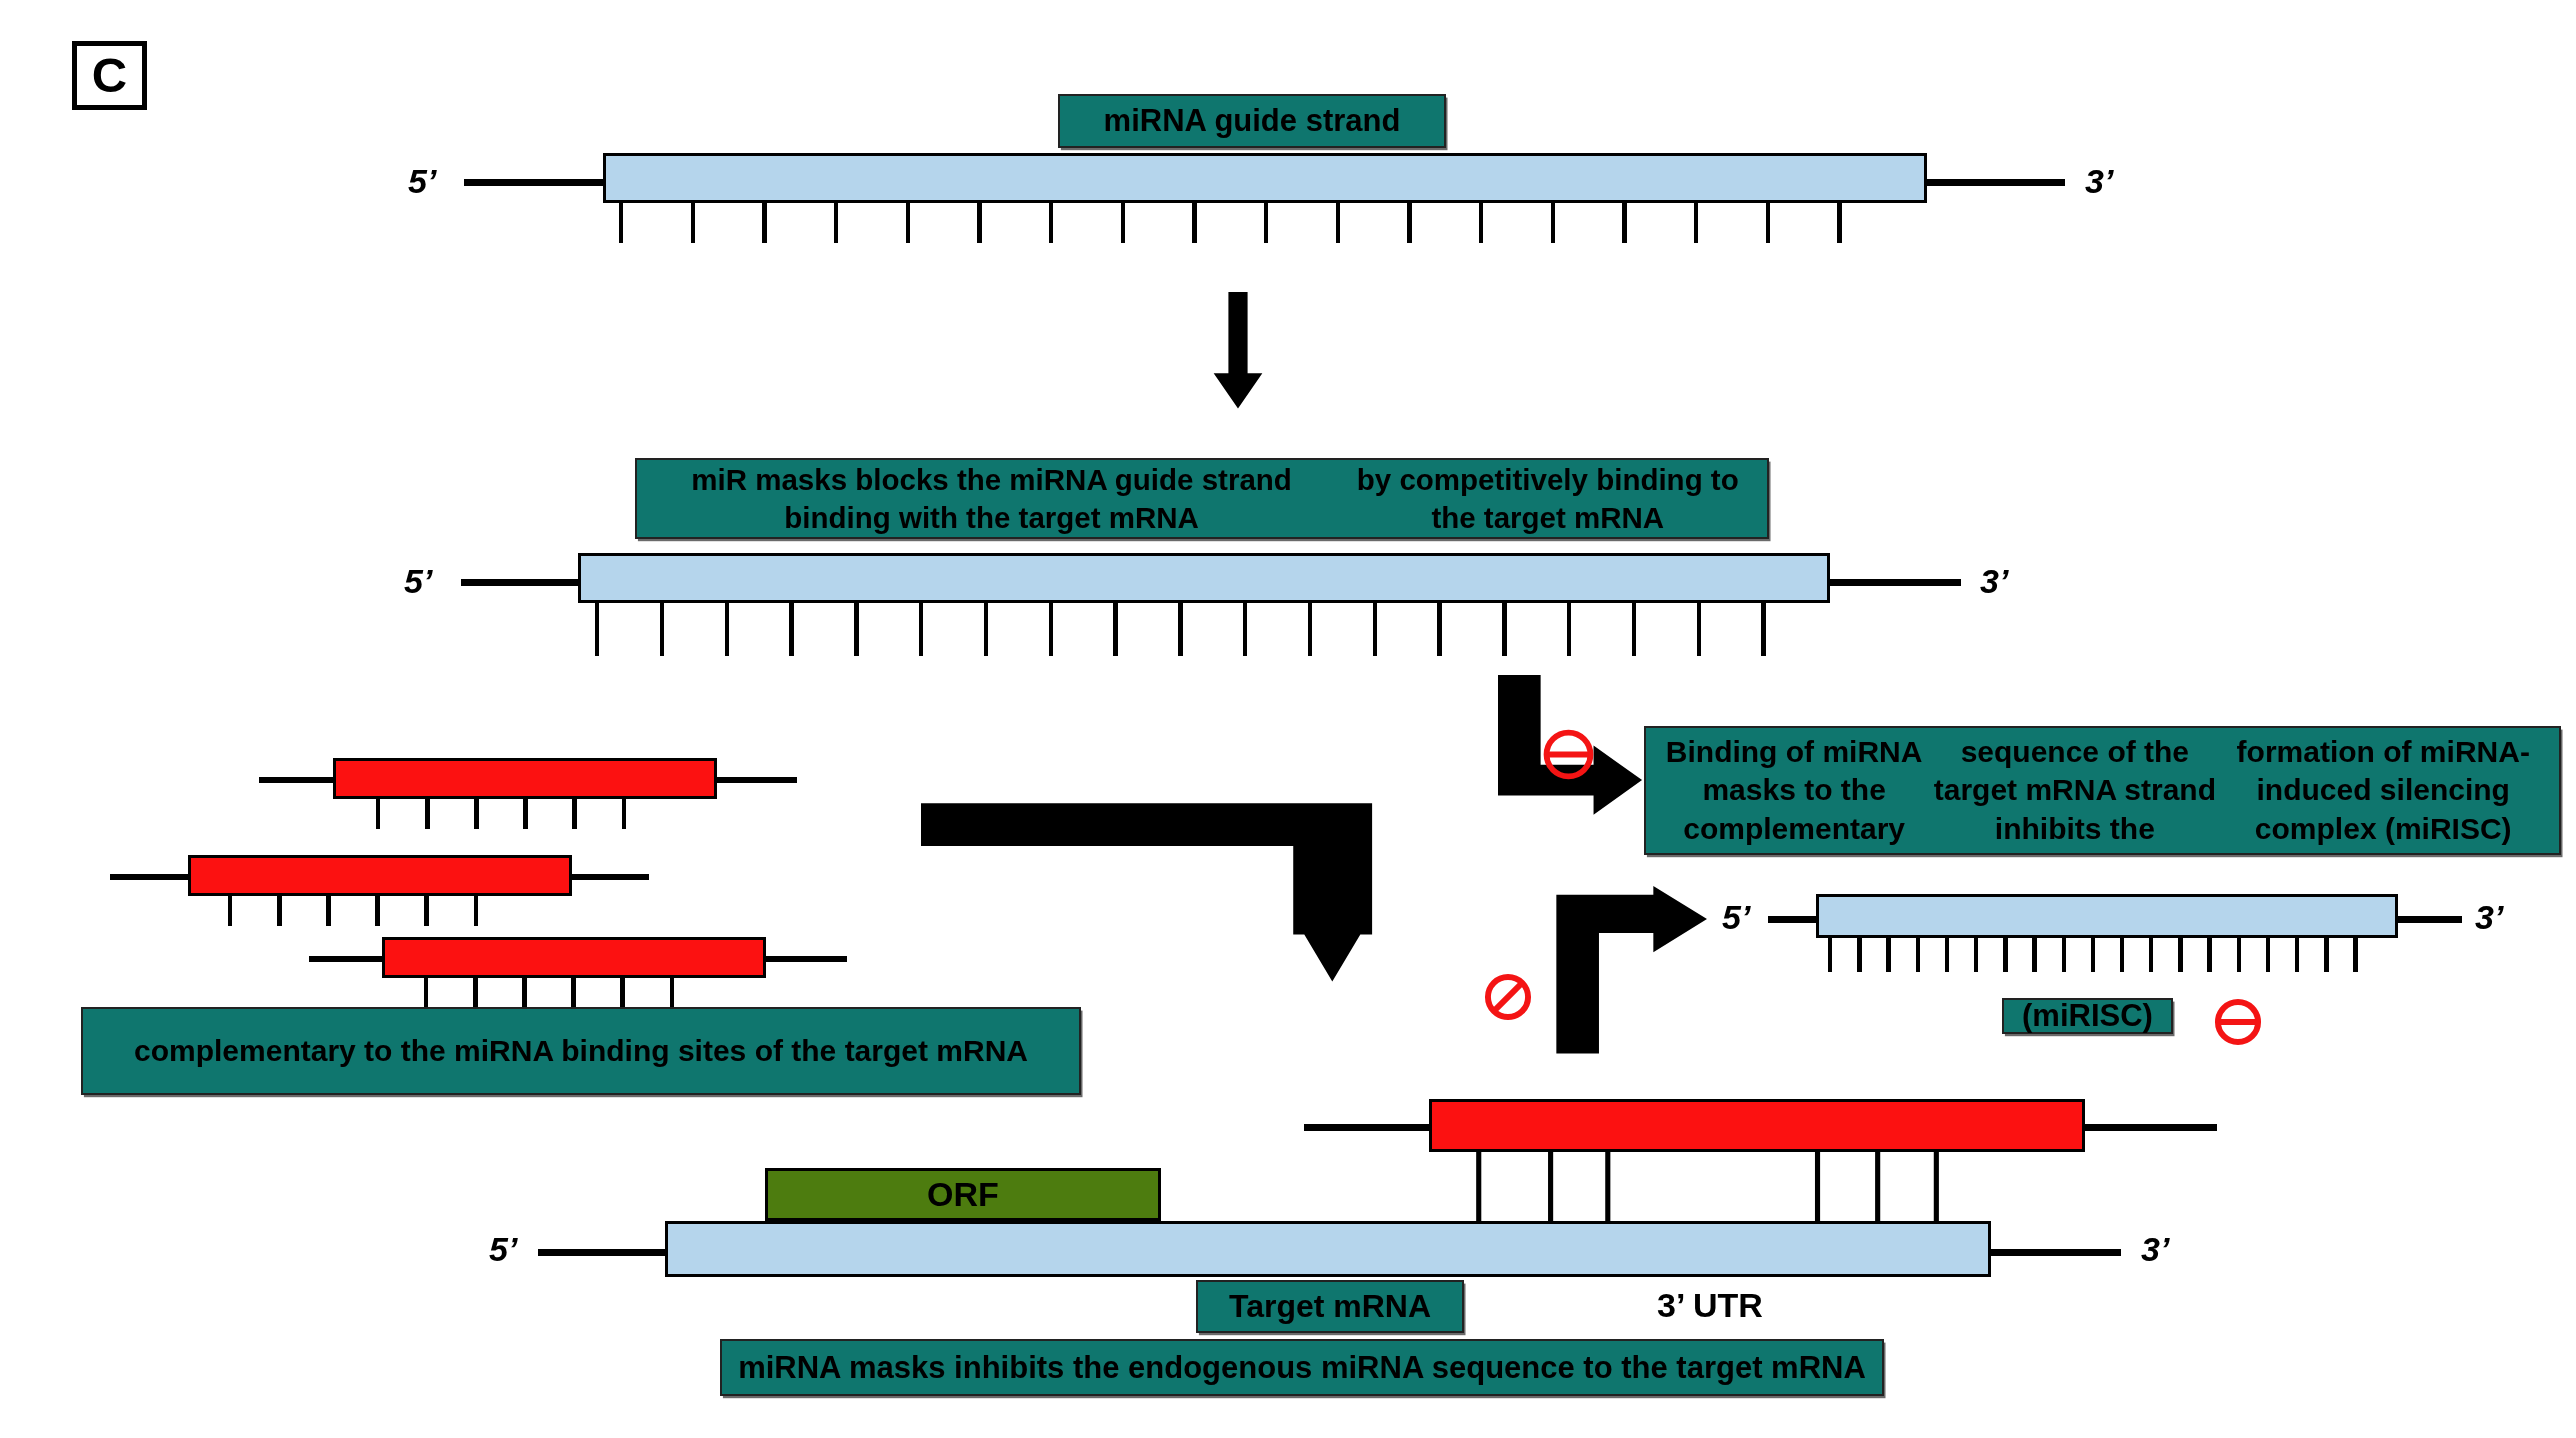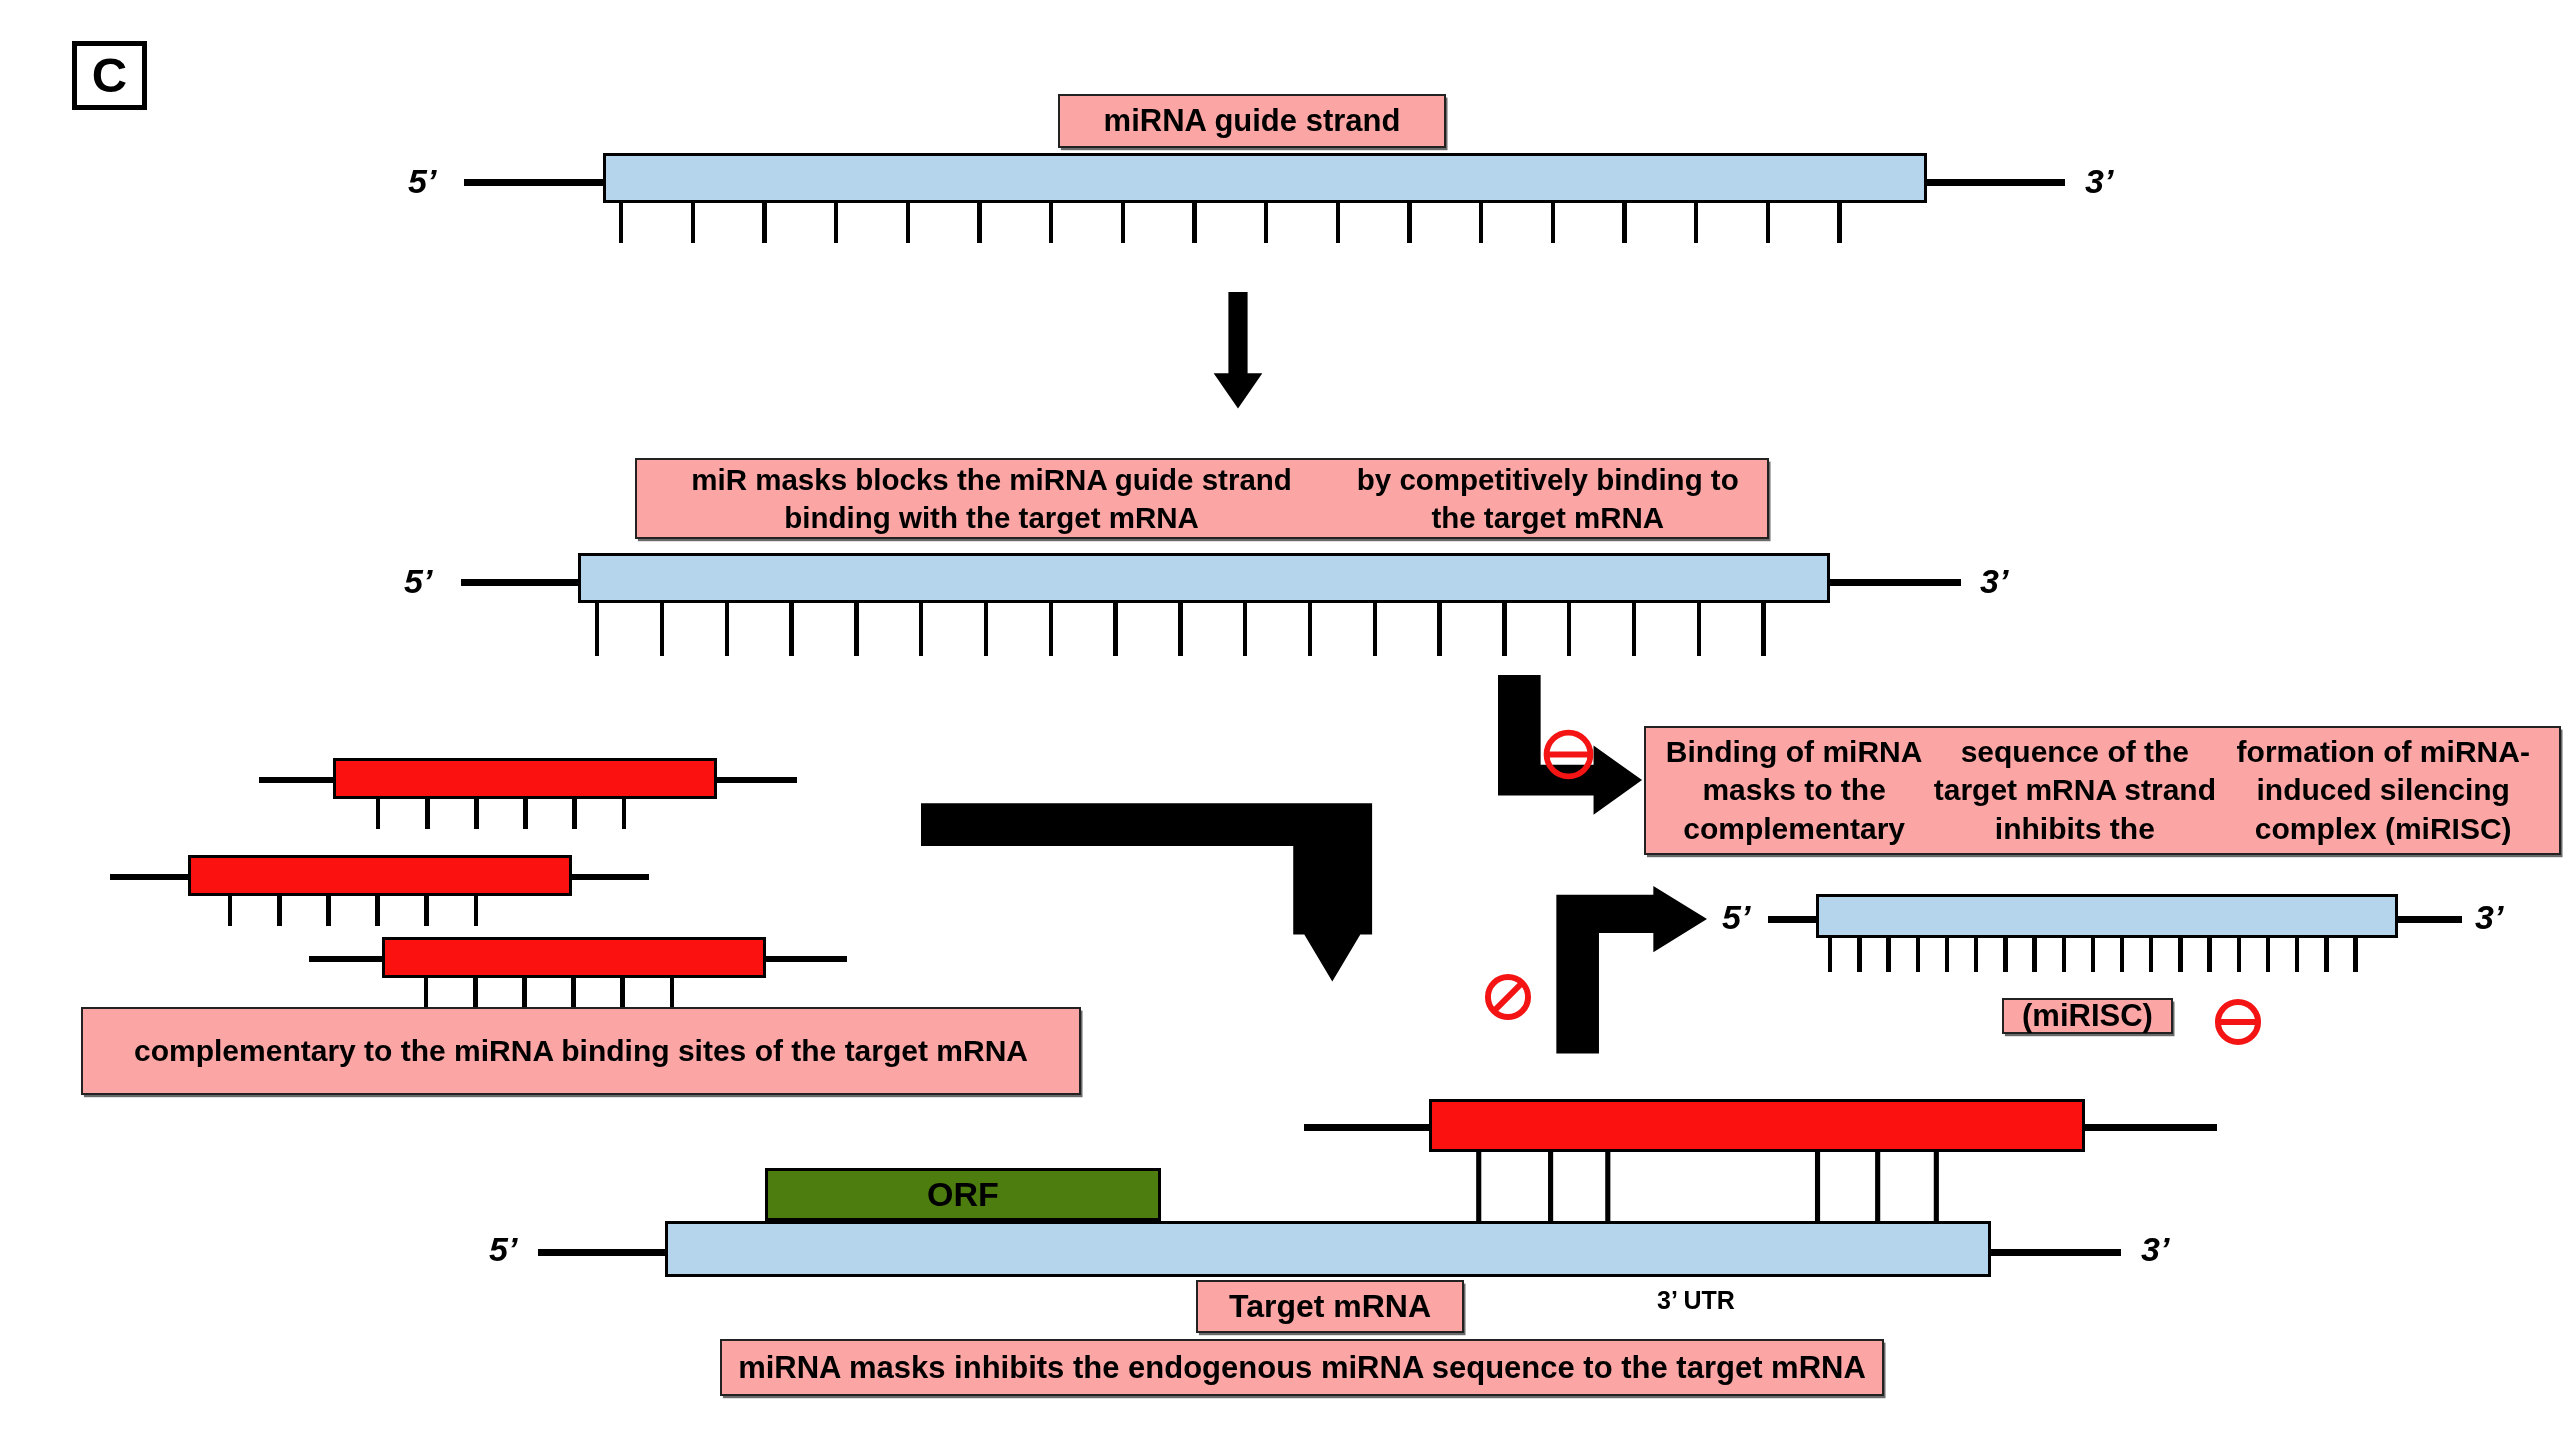--- a/index.html
+++ b/index.html
@@ -30,21 +30,21 @@
     justify-content: center;
     font-weight: bold;
     font-size: 49px;
     color: #000;
     line-height: 1;
   }
 
   
   .callout {
     border: 2.2px solid #222;
-    background: #fca5a5;
+    background: #0f766e;
     box-shadow: 2.2px 2.9px 0 -0.7px rgba(80,80,80,0.85);
     display: flex;
     align-items: center;
     justify-content: center;
     text-align: center;
     font-weight: bold;
     color: #000;
     box-sizing: border-box;
     padding: 2.9px 8.8px;
     line-height: 1.28;
@@ -69,21 +69,21 @@
   .prime {
     font-weight: bold;
     font-size: 34px;
     font-style: italic;
     color: #000;
     line-height: 1;
     white-space: nowrap;
   }
   .plain-label {
     font-weight: bold;
-    font-size: 25px;
+    font-size: 34px;
     color: #000;
     line-height: 1;
     white-space: nowrap;
   }
 
   
   .ticks { display: flex; justify-content: space-between; }
   .ticks > i { display: block; width: 4.4px; background: #000; height: 100%; }
 
   

